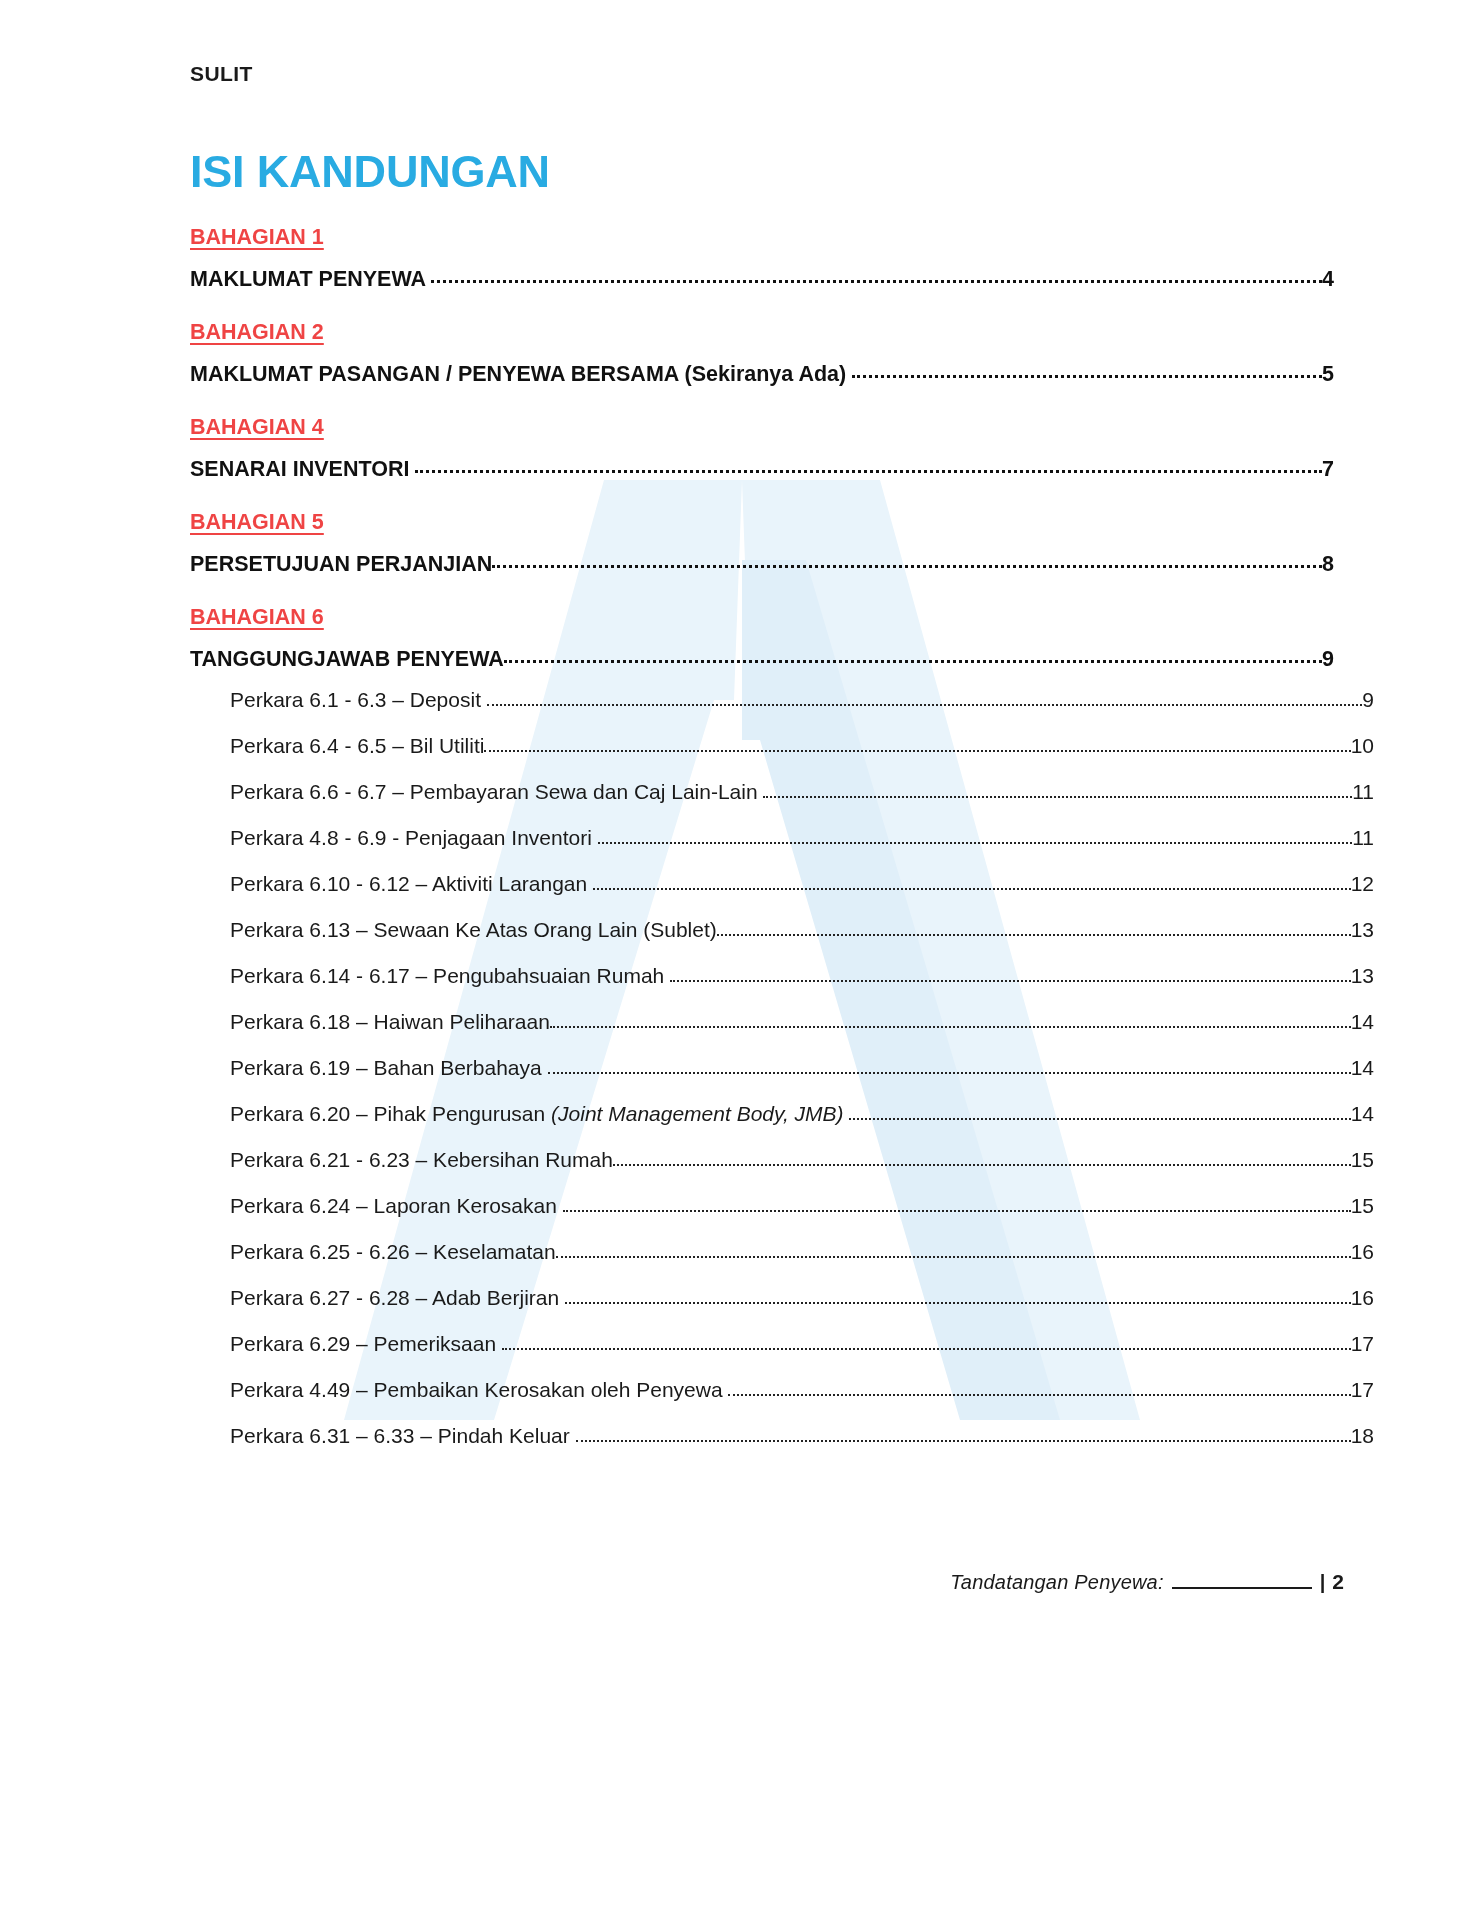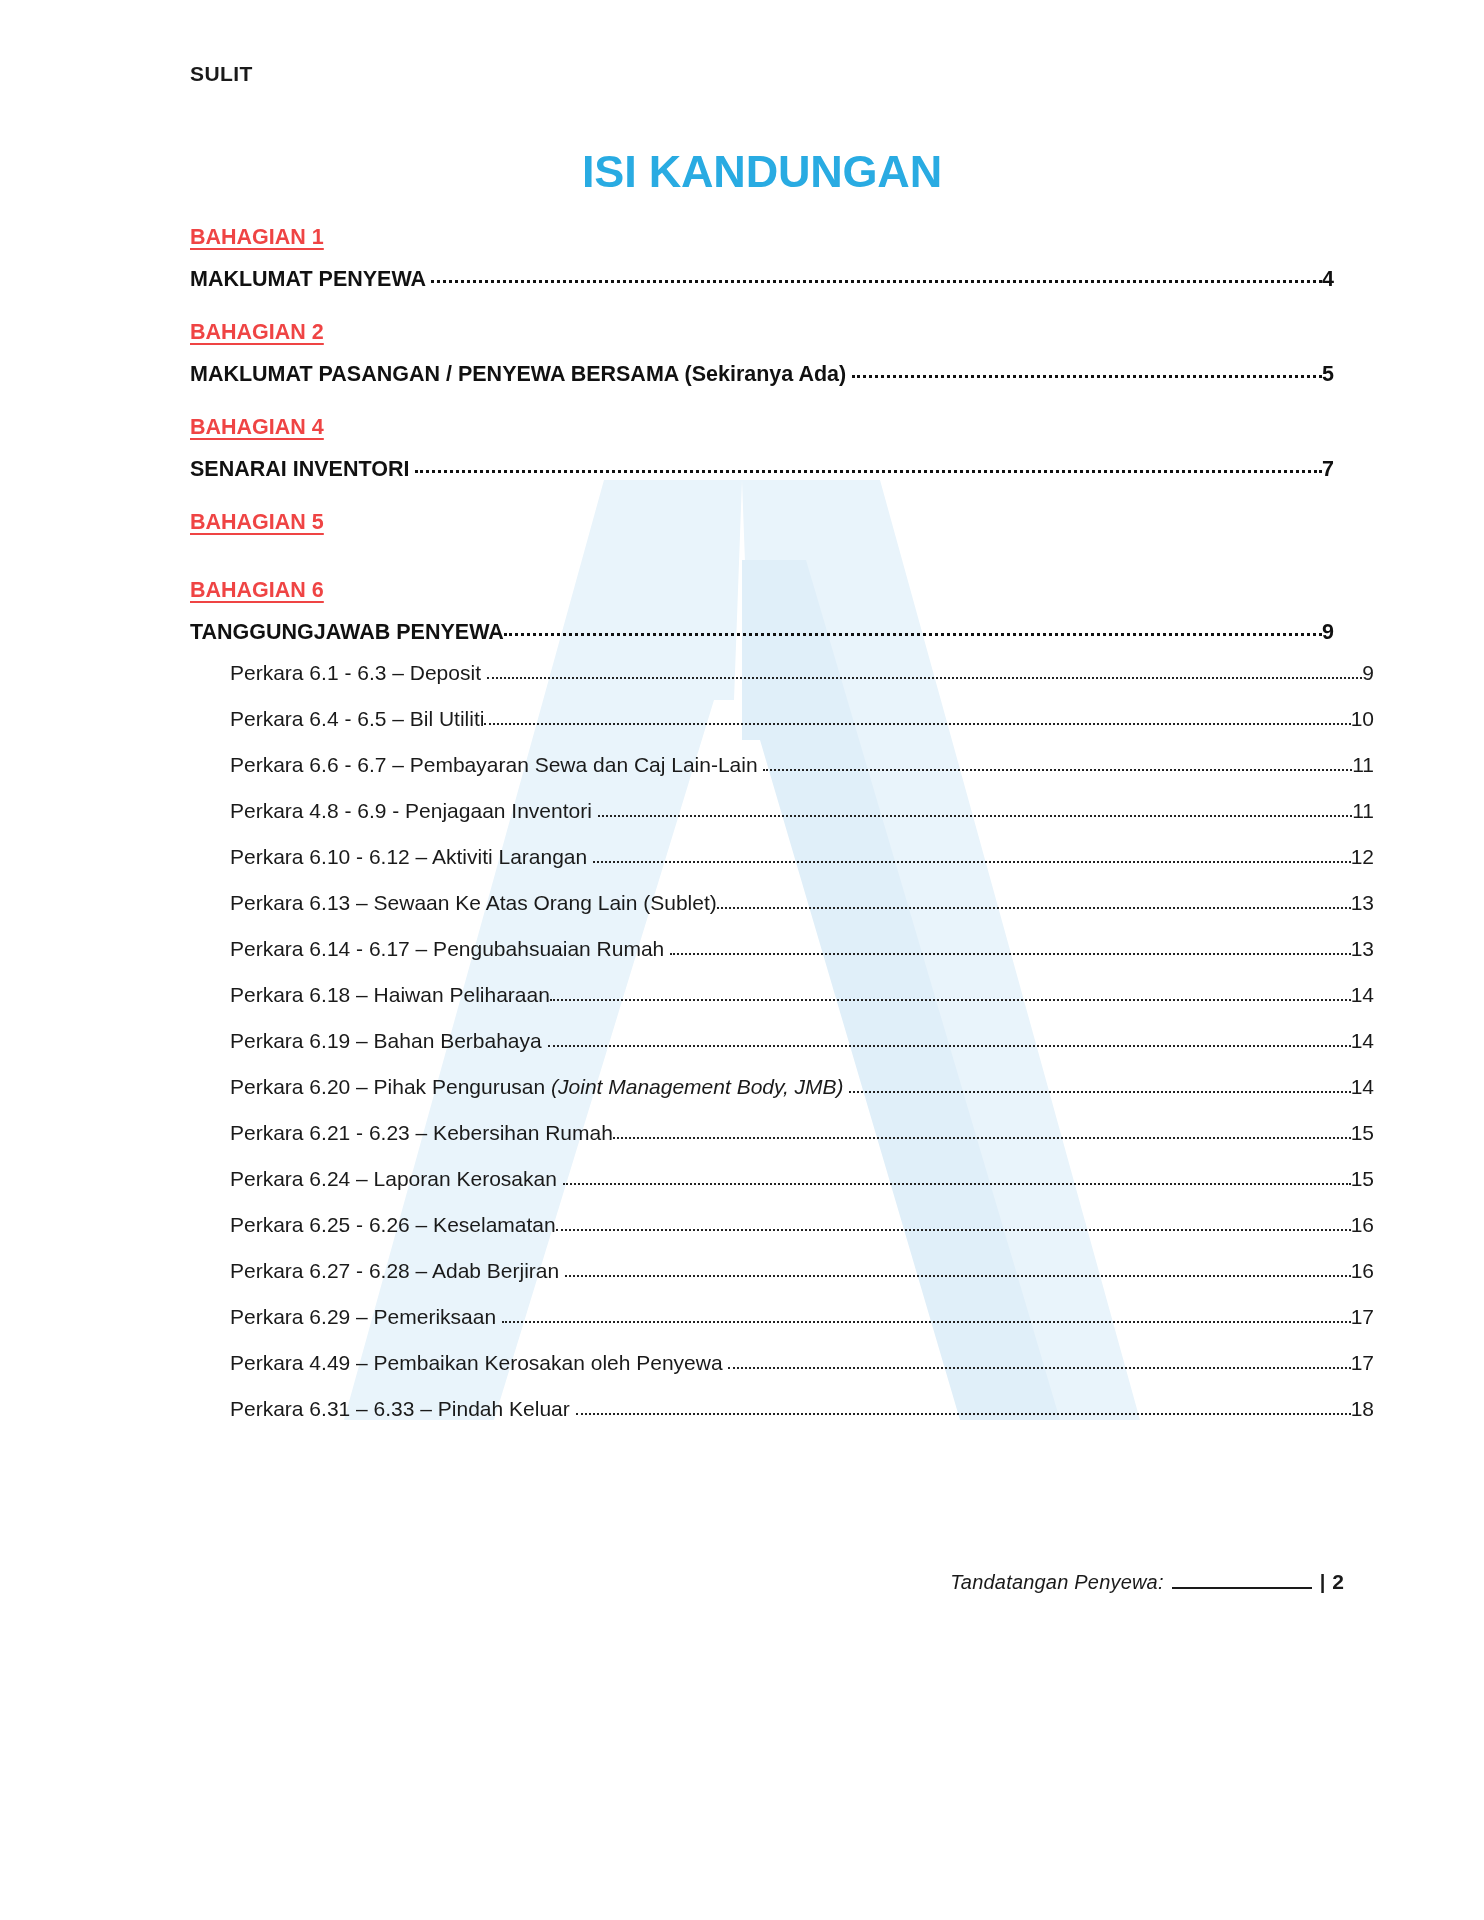--- a/index.html
+++ b/index.html
@@ -47,21 +47,20 @@
     margin: 0 0 62px 0;
   }
 
   .doc-title {
     font-size: 45px;
     font-weight: bold;
     color: #29ABE2;
     letter-spacing: -0.2px;
     margin: 0 0 30px 0;
     line-height: 1.05;
-    text-align: center;
   }
 
   .part-label {
     font-size: 21.5px;
     font-weight: bold;
     color: #ef4444;
     text-decoration: underline;
     text-underline-offset: 4px;
     text-decoration-thickness: 2.3px;
     margin: 0 0 16px 0;
@@ -212,20 +211,25 @@
       <div class="part-label">BAHAGIAN 4</div>
       <div class="toc-row toc-major">
         <span class="label">SENARAI INVENTORI </span>
         <span class="leader"></span>
         <span class="pageno">7</span>
       </div>
     </div>
 
     <div class="part-block">
       <div class="part-label">BAHAGIAN 5</div>
+      <div class="toc-row toc-major">
+        <span class="label">PERSETUJUAN PERJANJIAN</span>
+        <span class="leader"></span>
+        <span class="pageno">8</span>
+      </div>
     </div>
 
     <div class="part-block">
       <div class="part-label">BAHAGIAN 6</div>
       <div class="toc-row toc-major">
         <span class="label">TANGGUNGJAWAB PENYEWA</span>
         <span class="leader"></span>
         <span class="pageno">9</span>
       </div>
 

